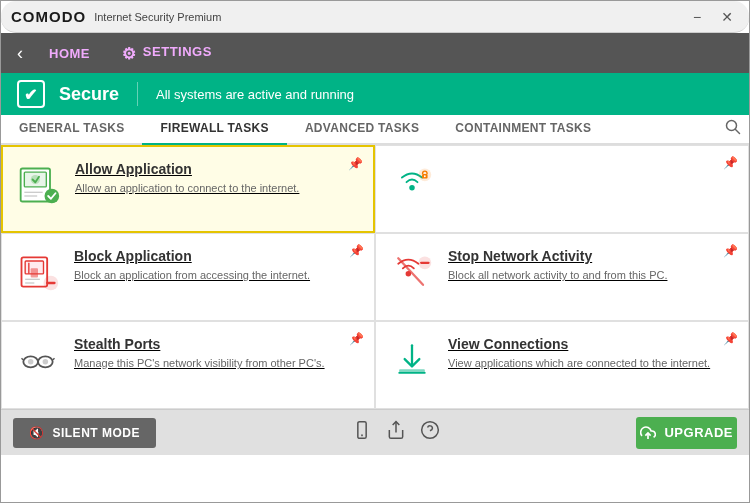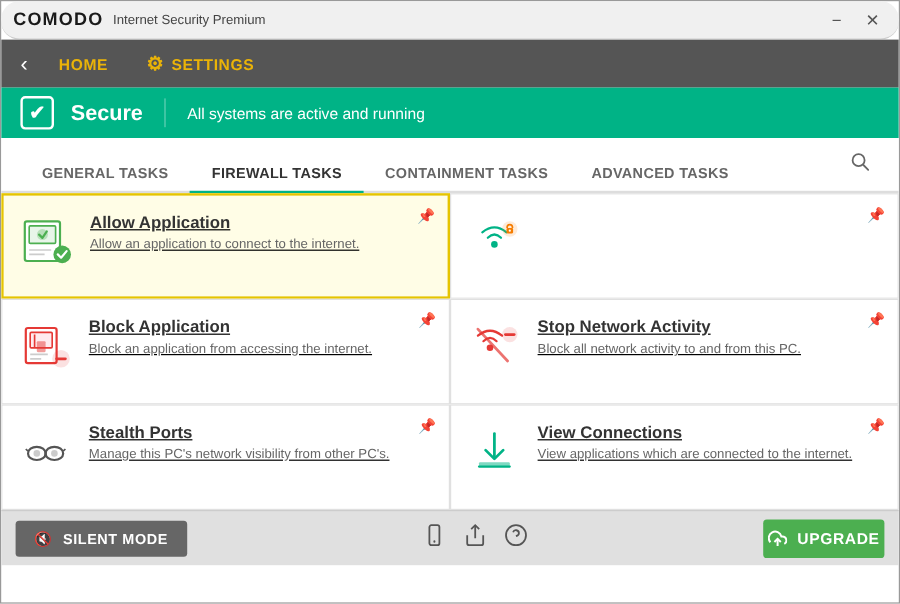--- a/index.html
+++ b/index.html
@@ -34,28 +34,28 @@
     .nav-back {
       color: #fff;
       background: none;
       border: none;
       font-size: 18px;
       cursor: pointer;
       padding: 4px 8px;
       border-radius: 3px;
     }
     .nav-item {
-      color: #eab308;
+      color: #f0abfc;
       font-size: 13px;
       font-weight: 600;
       padding: 6px 14px;
       cursor: pointer;
       letter-spacing: 0.5px;
       display: flex;
-      align-items: center;
+      align-items: flex-start;
       gap: 6px;
     }
     .nav-gear { font-size: 16px; }
 
     
     #statusbar {
       background: #00b386;
       height: 42px;
       display: flex;
       align-items: center;
@@ -89,22 +89,22 @@
       font-size: 13px;
       color: #fff;
     }
 
     
     #tabs {
       display: flex;
       align-items: flex-end;
       border-bottom: 2px solid #ddd;
       background: #fff;
-      padding: 0 16px;
-      height: 46px;
+      padding: 0 0;
+      height: 30px;
       position: relative;
     }
     .tab {
       padding: 8px 18px;
       font-size: 12px;
       font-weight: 600;
       color: #666;
       cursor: pointer;
       border-bottom: 2px solid transparent;
       margin-bottom: -2px;
@@ -260,22 +260,22 @@
     <span>✔</span>
   </div>
   <span id="status-secure">Secure</span>
   <div id="status-divider"></div>
   <span id="status-message">All systems are active and running</span>
 </div>
 
 <div id="tabs">
   <div class="tab">GENERAL TASKS</div>
   <div class="tab active">FIREWALL TASKS</div>
+  <div class="tab">ADVANCED TASKS</div>
   <div class="tab">CONTAINMENT TASKS</div>
-  <div class="tab">ADVANCED TASKS</div>
   <button class="tab-search">
     <svg width="16" height="16" viewBox="0 0 16 16" fill="none" xmlns="http://www.w3.org/2000/svg">
       <circle cx="6.5" cy="6.5" r="5" stroke="#666" stroke-width="1.5"></circle>
       <line x1="10.5" y1="10.5" x2="14.5" y2="14.5" stroke="#666" stroke-width="1.5" stroke-linecap="round"></line>
     </svg>
   </button>
 </div>
 
 <div id="tasks-grid">
 

